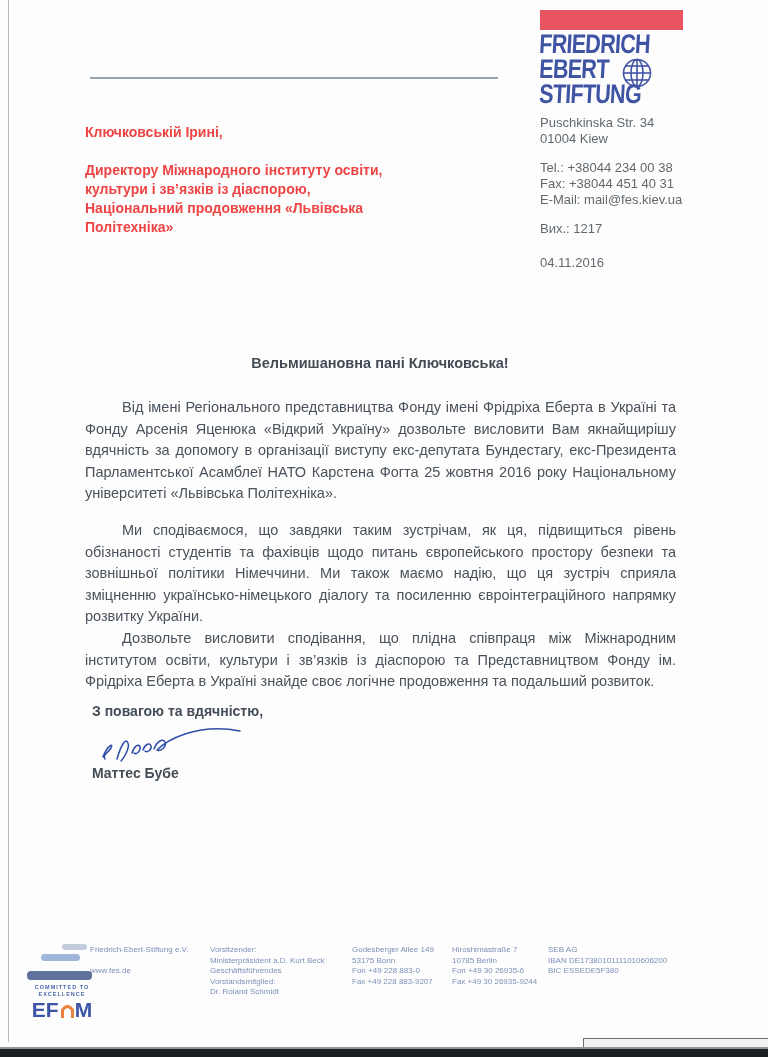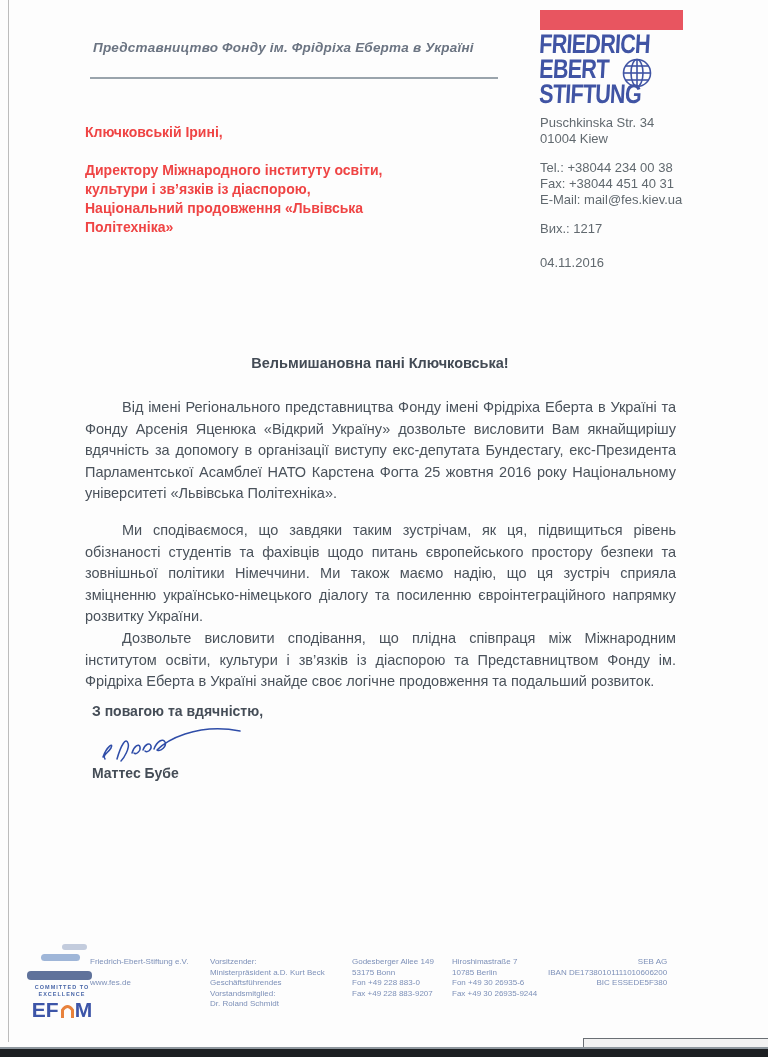--- a/index.html
+++ b/index.html
@@ -73,37 +73,36 @@
     margin-top:13px;text-align:center;
     font-size:5.5px;font-weight:bold;letter-spacing:1px;line-height:6.5px;color:#4a67a8;white-space:nowrap;
   }
   .efqm-word{
     margin-top:4px;display:flex;align-items:flex-end;justify-content:center;
     font-size:21px;font-weight:bold;color:#3d55a8;letter-spacing:0;line-height:18px;
   }
   .efqm-word svg{margin:0 0 0 1px;}
 
   .footer-cols{position:absolute;top:945px;font-size:8px;line-height:10.5px;color:#7d90b8;}
-  .fcol{position:absolute;top:0;white-space:nowrap;margin-top:12px;}
+  .fcol{position:absolute;top:0;white-space:nowrap;}
   .fcol .fl{min-height:10.5px;}
   .fcol .gap{margin-top:10.5px;}
   .fc0{left:90px;}
   .fc1{left:210px;}
   .fc2{left:352px;}
   .fc3{left:452px;}
-  .fc4{left:548px;text-align:right;}
+  .fc4{left:548px;}
 </style>
 </head>
 <body>
 
 <div class="page">
 
   <div class="scan-left-edge"></div>
 
-  <div class="org-header">Представництво Фонду ім. Фрідріха Еберта в Україні</div>
   <div class="header-rule"></div>
 
   <div class="fes-logo">
     <div class="fes-redbar"></div>
     <div class="fes-words">
       <div class="fes-word">FRIEDRICH</div>
       <div class="fes-word">EBERT</div>
       <div class="fes-word">STIFTUNG</div>
     </div>
     <svg class="fes-globe" width="32" height="32" viewBox="0 0 32 32">

